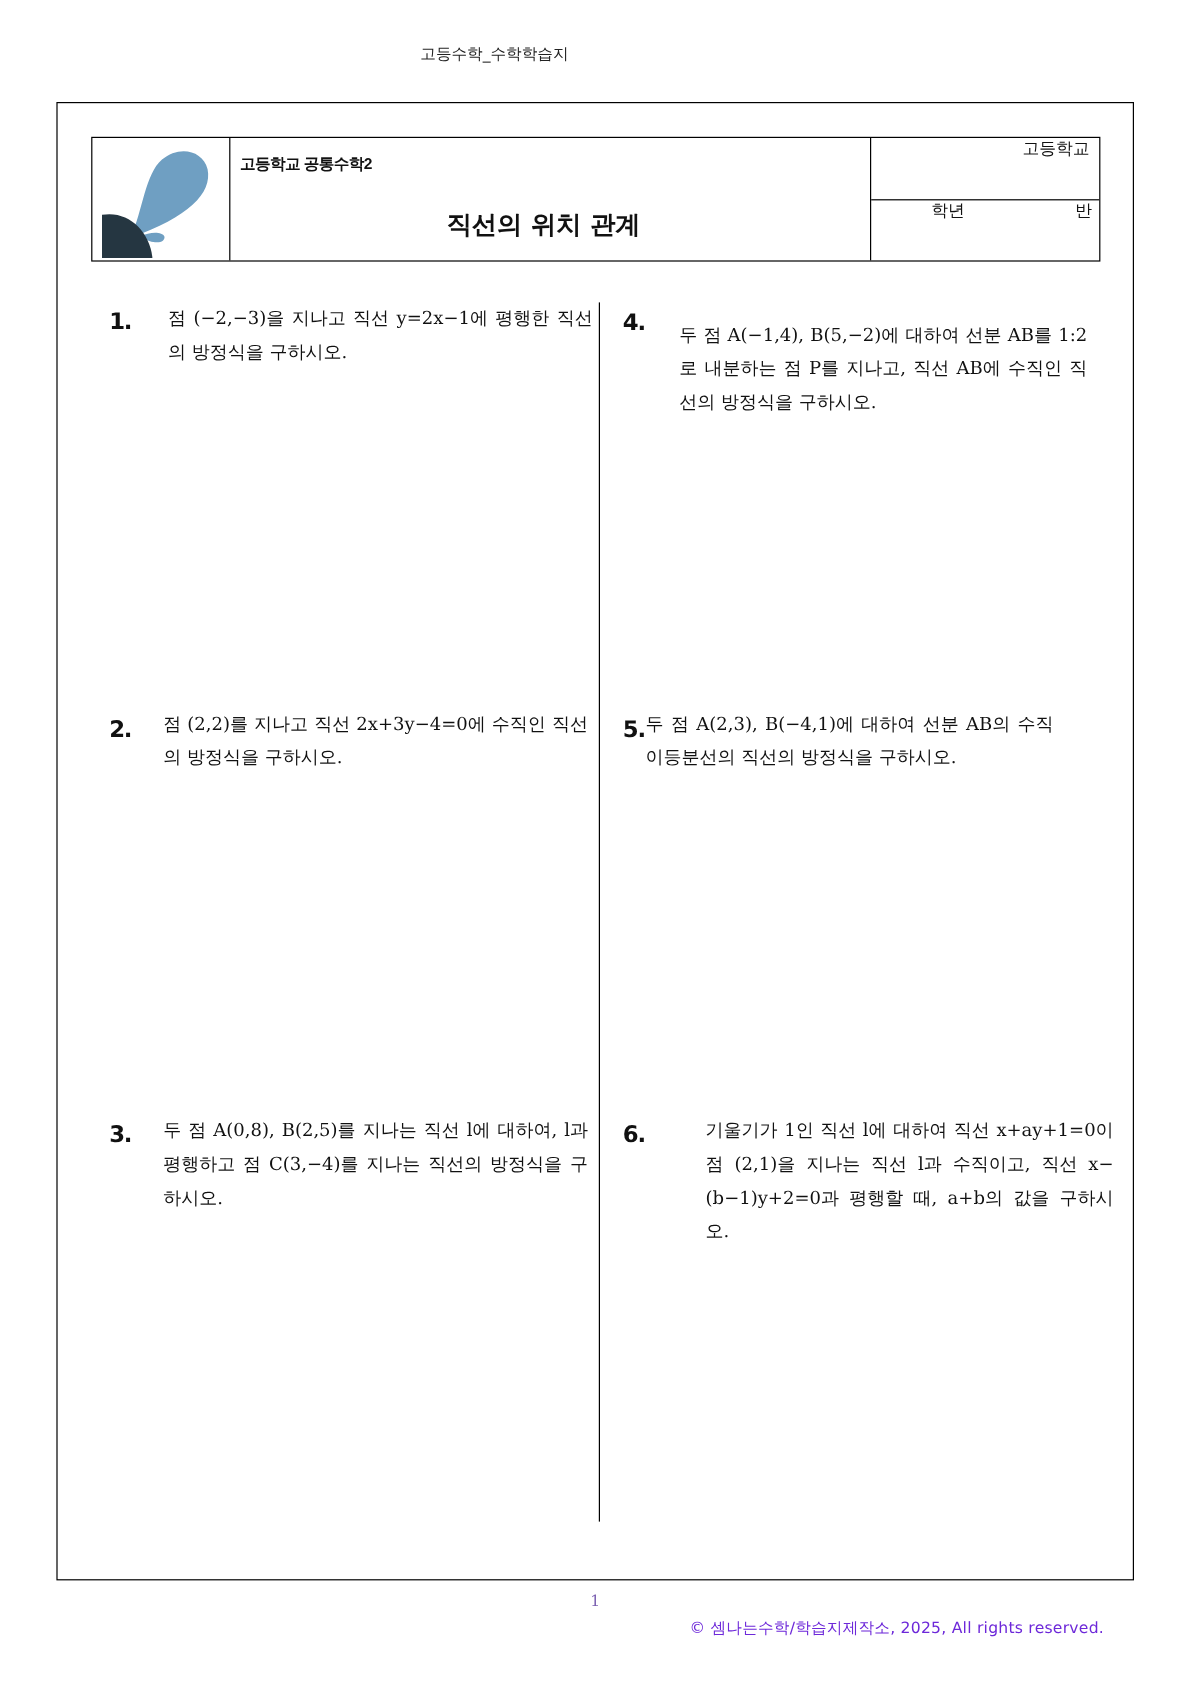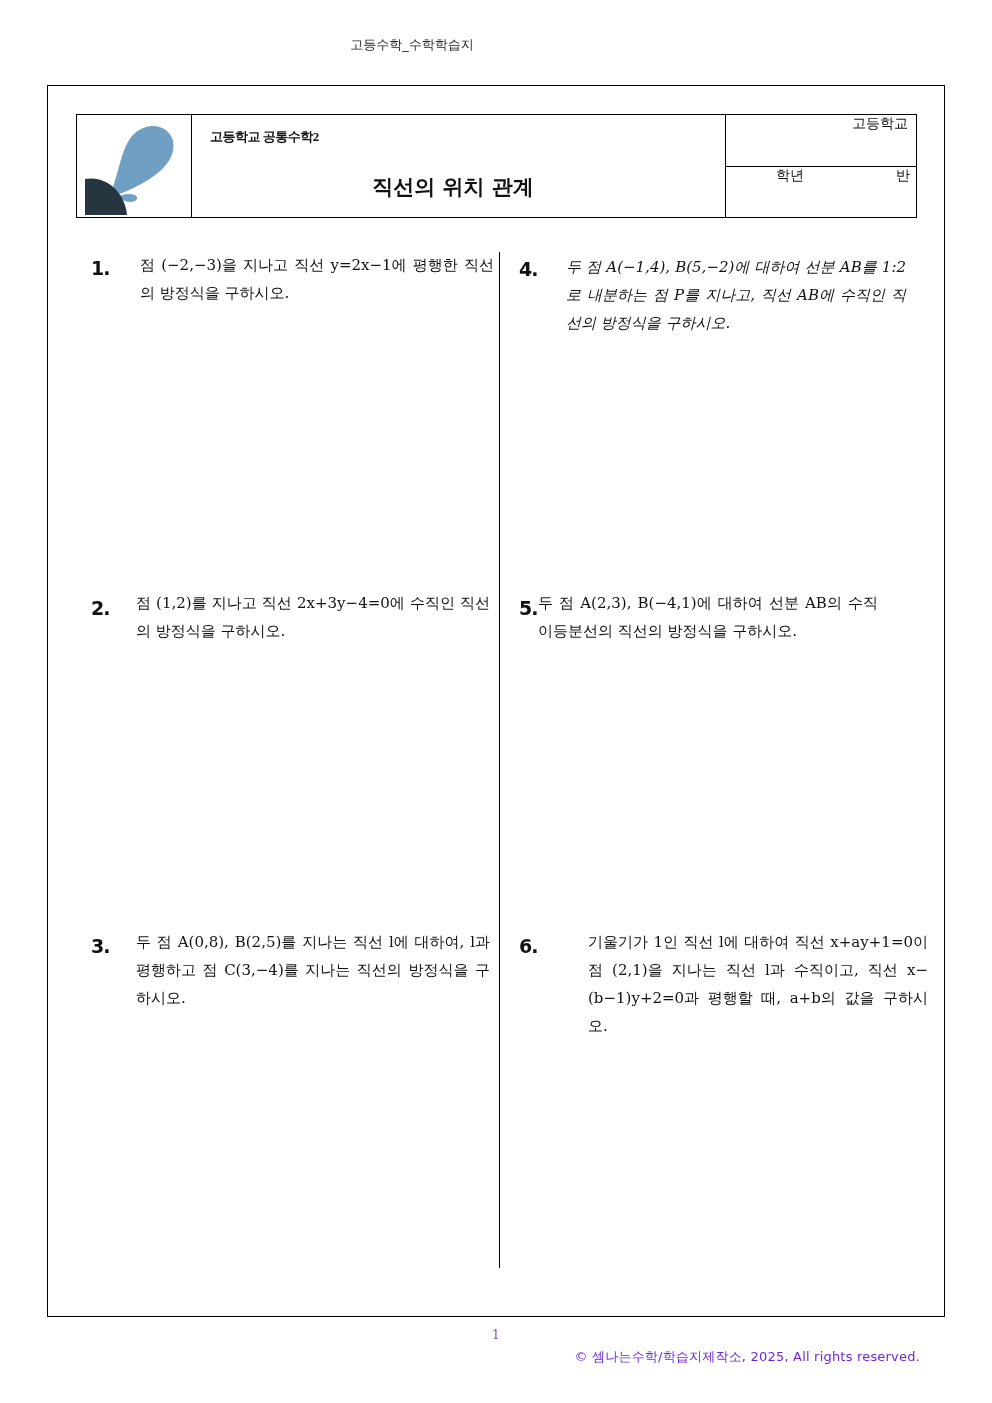--- a/index.html
+++ b/index.html
@@ -6,21 +6,21 @@
     body { width:992px; height:1403px; position:relative; overflow:hidden;
            font-family:"DejaVu Serif", serif; color:#111; }
     .running-head { position:absolute; top:36px; left:0; width:824px; text-align:center;
            font-family:"DejaVu Sans", sans-serif; font-size:13px; color:#222; }
     .frame { position:absolute; left:47px; top:85px; width:898px; height:1232px;
            border:1px solid #000; box-sizing:border-box; }
     .header-table { position:absolute; left:76px; top:114px; width:841px; height:104px;
            border:1px solid #000; box-sizing:border-box; display:flex; }
     .logo-cell { width:115px; border-right:1px solid #000; position:relative; box-sizing:border-box; }
     .title-cell { flex:1; border-right:1px solid #000; position:relative; box-sizing:border-box; }
-    .subject { position:absolute; left:18px; top:13px; font-family:Liberation Serif, serif;
+    .subject { position:absolute; left:8px; top:13px; font-family:Liberation Sans, sans-serif;
            font-weight:bold; font-size:13px; letter-spacing:-0.5px; }
     .main-title { position:absolute; left:0; right:11px; top:58px; text-align:center;
            font-family:"DejaVu Sans", sans-serif; font-weight:bold; font-size:21px; letter-spacing:0px; }
     .info-cell { width:190px; display:flex; flex-direction:column; }
     .info-row { flex:1; border-bottom:1px solid #000; font-family:Liberation Mono, monospace;
            font-size:14px; display:flex; box-sizing:border-box; }
     .info-row:last-child { border-bottom:none; }
     .row-school { justify-content:flex-end; padding-right:8px; }
     .row-grade { padding-left:50px;gap:24px; }
     .row-grade .gap { display:inline-block; width:44px; }
@@ -67,30 +67,30 @@
 </div>
 
 <div class="divider"></div>
 
 <div>
   <div class="prob-num" style="left:91px; top:257px;">1.</div>
   <div class="prob-text" style="left:140px; top:251px; width:354px;">점 (−2,−3)을 지나고 직선 y=2x−1에 평행한 직선의 방정식을 구하시오.</div>
 </div>
 <div>
   <div class="prob-num" style="left:91px; top:597px;">2.</div>
-  <div class="prob-text" style="left:136px; top:589px; width:354px;">점 (1,2)를 지나고 직선 2x+3y−4=0에 수직인 직선의 방정식을 구하시오.</div>
+  <div class="prob-text" style="left:136px; top:589px; width:354px;">점 (2,2)를 지나고 직선 2x+3y−4=0에 수직인 직선의 방정식을 구하시오.</div>
 </div>
 <div>
   <div class="prob-num" style="left:91px; top:935px;">3.</div>
   <div class="prob-text" style="left:136px; top:928px; width:354px;">두 점 A(0,8), B(2,5)를 지나는 직선 l에 대하여, l과 평행하고 점 C(3,−4)를 지나는 직선의 방정식을 구하시오.</div>
 </div>
 
 <div>
   <div class="prob-num" style="left:519px; top:258px;">4.</div>
-  <div class="prob-text" style="left:566px; top:253px; width:340px;font-style:italic;">두 점 A(−1,4), B(5,−2)에 대하여 선분 AB를 1:2로 내분하는 점 P를 지나고, 직선 AB에 수직인 직선의 방정식을 구하시오.</div>
+  <div class="prob-text" style="left:566px; top:265px; width:340px;">두 점 A(−1,4), B(5,−2)에 대하여 선분 AB를 1:2로 내분하는 점 P를 지나고, 직선 AB에 수직인 직선의 방정식을 구하시오.</div>
 </div>
 <div>
   <div class="prob-num" style="left:519px; top:597px;">5.</div>
   <div class="prob-text" style="left:538px; top:589px; width:340px;">두 점 A(2,3), B(−4,1)에 대하여 선분 AB의 수직이등분선의 직선의 방정식을 구하시오.</div>
 </div>
 <div>
   <div class="prob-num" style="left:519px; top:935px;">6.</div>
   <div class="prob-text" style="left:566px; top:928px; width:340px;margin-left:22px;">기울기가 1인 직선 l에 대하여 직선 x+ay+1=0이 점 (2,1)을 지나는 직선 l과 수직이고, 직선 x−(b−1)y+2=0과 평행할 때, a+b의 값을 구하시오.</div>
 </div>
 

